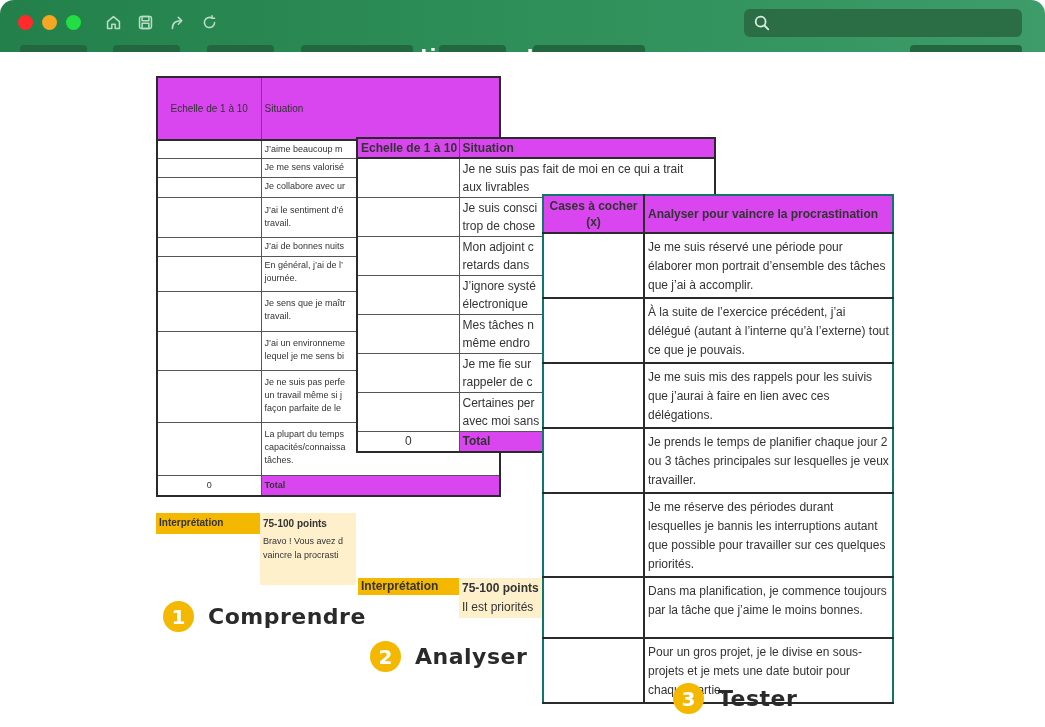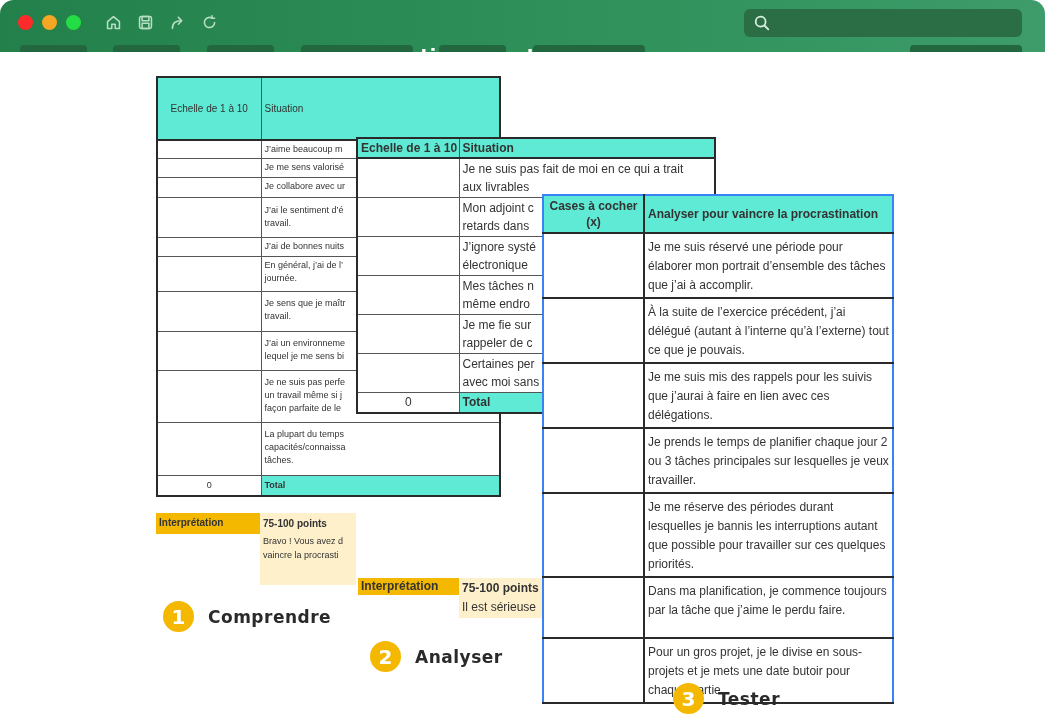--- a/index.html
+++ b/index.html
@@ -28,21 +28,21 @@
     background: #2b6e46; border-radius: 6px;
   }
   .search svg { position: absolute; left: 9px; top: 5px; width: 18px; height: 18px; stroke: #d9efe1; fill: none; stroke-width: 2; stroke-linecap: round; }
   .tabstrip { position: absolute; left: 0; top: 45px; width: 1045px; height: 7px; }
   .tabstub { position: absolute; top: 0; height: 7px; background: #22673f; border-radius: 4px 4px 0 0; }
 
   
   .sheet { position: absolute; background: #fff; }
   table { border-collapse: collapse; table-layout: fixed; }
   td { vertical-align: top; }
-  .green { background: #5eead4; color: #ffffff; }
+  .green { background: #d946ef; color: #ffffff; }
 
   
   .s1 { left: 156px; top: 76px; width: 346px; }
   .s1 table { width: 345px; border: 2px solid #2a2a2a; }
   .s1 td { border-bottom: 1.5px solid #555; font-size: 9px; line-height: 13px; color: #333; padding: 2px 3px; overflow: hidden; white-space: nowrap; }
   .s1 td.c1 { width: 104px; border-right: 1.5px solid #555; }
   .s1 .hdr td { height: 63px; vertical-align: middle; font-size: 10px; border-bottom: 2px solid #2a2a2a; }
   .s1 .hdr td.c1 { text-align: center; }
   .s1 .total td { height: 20px; vertical-align: middle; font-weight: bold; }
   .s1 .total td.c1 { text-align: center; font-weight: normal; }
@@ -59,34 +59,34 @@
   .s2 .hdr td { height: 20px; padding: 0 3px; font-weight: bold; font-size: 12px; border-bottom: 2px solid #2a2a2a; }
   .s2 .total td { height: 20px; padding: 0 3px; font-weight: bold; vertical-align: middle; }
   .s2 .total td.c1 { text-align: center; font-weight: normal; }
   .s2 .interp { position: absolute; left: 2px; top: 441px; }
   .s2 .interp-label { position: absolute; left: 0; top: 0; width: 101px; height: 17px; background: #f5b800; font-size: 12px; font-weight: bold; color: #333; padding: 1px 3px; }
   .s2 .interp-box { position: absolute; left: 101px; top: 0; width: 90px; height: 40px; background: #fff0cc; padding: 1px 3px; font-size: 12px; line-height: 19px; color: #333; overflow: hidden; white-space: nowrap; }
   .s2 .interp-box b { display: block; }
 
   
   .s3 { left: 542px; top: 194px; width: 353px; height: 486px; }
-  .s3 table { width: 352px; border: 2px solid #3b82f6; }
+  .s3 table { width: 352px; border: 2px solid #0f766e; }
   .s3 td { border-bottom: 2px solid #2a2a2a; font-size: 12px; line-height: 19px; color: #333; padding: 4px 3px 2px 3px; }
   .s3 td.c1 { width: 101px; border-right: 2px solid #2a2a2a; }
   .s3 .hdr td { height: 38px; font-weight: bold; vertical-align: middle; padding: 0 3px; line-height: 16px; }
   .s3 .hdr td.c1 { text-align: center; }
 
   
   .step { position: absolute; display: flex; align-items: center; gap: 14px; }
   .step-num {
     width: 31px; height: 31px; border-radius: 50%; background: #f5b800; color: #fff;
     font-family: "DejaVu Sans", sans-serif; font-weight: bold; font-size: 20px;
     display: flex; align-items: center; justify-content: center;
   }
-  .step-label { font-family: "DejaVu Sans", sans-serif; font-weight: bold; font-size: 17px; color: #2a2a2a; letter-spacing: 0.5px; }
+  .step-label { font-family: "DejaVu Sans", sans-serif; font-weight: bold; font-size: 22px; color: #2a2a2a; letter-spacing: 0.5px; }
 </style>
 </head>
 <body>
 
 <div class="titlebar">
   <div class="lights">
     <div class="light" style="background:#ff2a2a"></div>
     <div class="light" style="background:#f5a623"></div>
     <div class="light" style="background:#22dd44"></div>
   </div>
@@ -211,20 +211,25 @@
         <tr class="hdr green">
       <td class="c1">Echelle de 1 à 10</td>
       <td>Situation</td>
     </tr>
     <tr>
           <td class="c1" style="height:38px"></td>
           <td style="white-space:pre-line">Je ne suis pas fait de moi en ce qui a trait
 aux livrables</td>
         </tr>
     <tr>
+          <td class="c1" style="height:38px"></td>
+          <td style="white-space:pre-line">Je suis consci
+trop de chose</td>
+        </tr>
+    <tr>
           <td class="c1" style="height:37px"></td>
           <td style="white-space:pre-line">Mon adjoint c
 retards dans</td>
         </tr>
     <tr>
           <td class="c1" style="height:38px"></td>
           <td style="white-space:pre-line">J’ignore systé
 électronique</td>
         </tr>
     <tr>
@@ -245,21 +250,21 @@
     <tr class="total">
       <td class="c1">0</td>
       <td class="green">Total</td>
     </tr>
   </tbody>
     </table>
   <div class="interp">
     <div class="interp-label">Interprétation</div>
     <div class="interp-box">
       <b>75-100 points</b>
-      <span>Il est sérieuse</span>
+      <span>Il est priorités</span>
     </div>
   </div>
 </div>
 
 <div class="sheet s3">
   <table>
     <tbody>
         <tr class="hdr green">
       <td class="c1">Cases à cocher (x)</td>
       <td>Analyser pour vaincre la procrastination</td>
@@ -279,21 +284,21 @@
     <tr>
           <td class="c1" style="height:61px"></td>
           <td>Je prends le temps de planifier chaque jour 2 ou 3 tâches principales sur lesquelles je veux travailler.</td>
         </tr>
     <tr>
           <td class="c1" style="height:76px"></td>
           <td>Je me réserve des périodes durant lesquelles je bannis les interruptions autant que possible pour travailler sur ces quelques priorités.</td>
         </tr>
     <tr>
           <td class="c1" style="height:61px"></td>
-          <td>Dans ma planification, je commence toujours par la tâche que j’aime le perdu faire.</td>
+          <td>Dans ma planification, je commence toujours par la tâche que j’aime le moins bonnes.</td>
         </tr>
     <tr>
           <td class="c1" style="height:61px"></td>
           <td>Pour un gros projet, je le divise en sous-projets et je mets une date butoir pour chaque partie.</td>
         </tr>
   </tbody>
     </table>
 </div>
 
 <div class="step" style="left:163px;top:601px">

